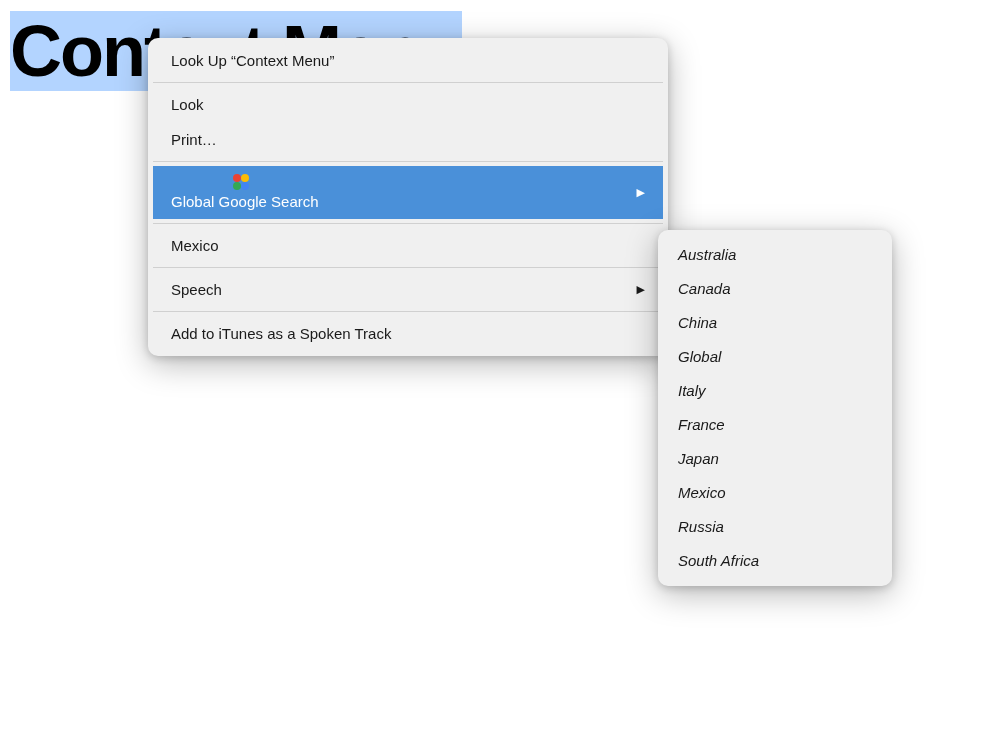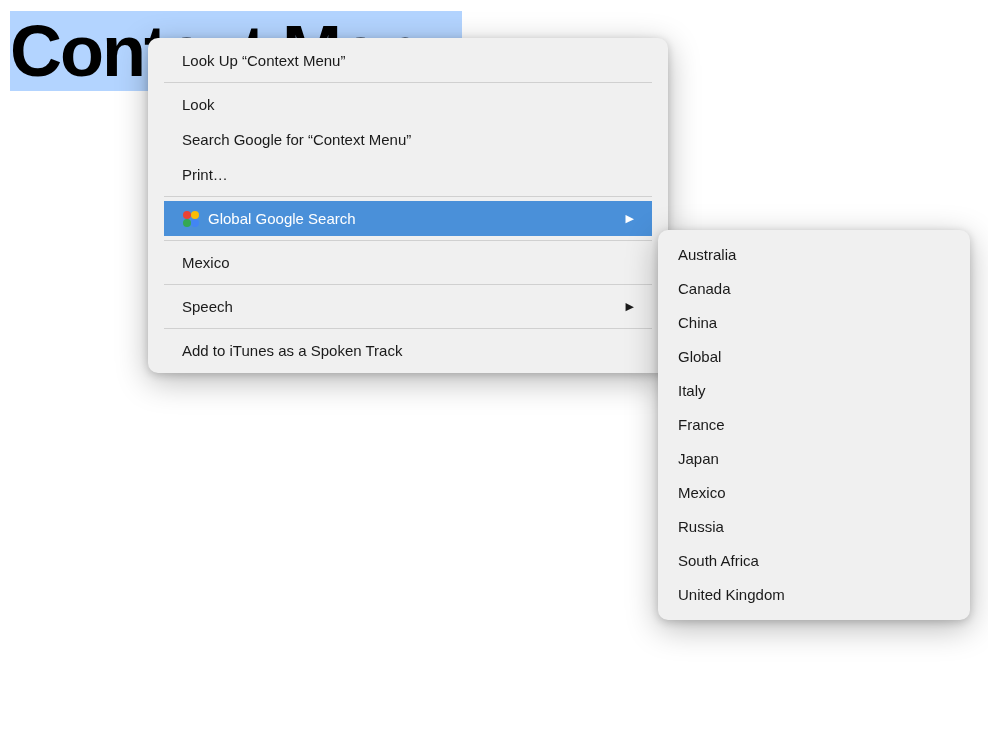--- a/index.html
+++ b/index.html
@@ -32,21 +32,21 @@
 
     
     .context-menu {
       position: absolute;
       top: 38px;
       left: 148px;
       width: 520px;
       background: #f0f0f0;
       border-radius: 10px;
       box-shadow: 0 8px 32px rgba(0,0,0,0.28), 0 2px 8px rgba(0,0,0,0.18);
-      padding: 5px 16px;
+      padding: 5px 5px;
       z-index: 10;
     }
 
     .menu-item {
       padding: 7px 18px;
       font-size: 15px;
       color: #1a1a1a;
       cursor: default;
       white-space: nowrap;
       display: flex;
@@ -75,26 +75,27 @@
     
     .menu-item.highlighted .submenu-arrow {
       color: #fff;
     }
 
     
     .submenu {
       position: absolute;
       top: 230px;
       left: 658px;
-      width: 312px;
+      width: 234px;
       background: #f0f0f0;
       border-radius: 10px;
       box-shadow: 0 8px 32px rgba(0,0,0,0.28), 0 2px 8px rgba(0,0,0,0.18);
       padding: 8px 0;
       z-index: 20;
+      font-style: italic;
     }
 
     .submenu-item {
       padding: 5px 20px;
       font-size: 15px;
       color: #1a1a1a;
       cursor: default;
       line-height: 1.6;
     }
 
@@ -123,30 +124,27 @@
   <div class="menu-item">
     <span>Look Up “Context Menu”</span>
   </div>
 
   <div class="menu-separator"></div>
 
   <div class="menu-item">
     <span>Look</span>
   </div>
   <div class="menu-item">
-    <span>Search Google for “Context Menu”</span>
-  </div>
-  <div class="menu-item">
     <span>Print…</span>
   </div>
 
   <div class="menu-separator"></div>
 
   <div class="menu-item highlighted">
-    <span style="display:flex;align-items:center;">
+    <span style="display:flex;align-items:center;flex-direction:column;">
       <span class="gg-icon">
 
         <svg viewBox="0 0 18 18" xmlns="http://www.w3.org/2000/svg">
           <circle cx="5" cy="5" r="4" fill="#EA4335"></circle>
           <circle cx="13" cy="5" r="4" fill="#FBBC05"></circle>
           <circle cx="5" cy="13" r="4" fill="#34A853"></circle>
           <circle cx="13" cy="13" r="4" fill="#4285F4"></circle>
         </svg>
       </span>
       <span>Global Google Search</span>
@@ -179,14 +177,13 @@
 <div class="submenu-item">Australia</div>
     <div class="submenu-item">Canada</div>
     <div class="submenu-item">China</div>
     <div class="submenu-item">Global</div>
     <div class="submenu-item">Italy</div>
     <div class="submenu-item">France</div>
     <div class="submenu-item">Japan</div>
     <div class="submenu-item">Mexico</div>
     <div class="submenu-item">Russia</div>
     <div class="submenu-item">South Africa</div>
-    <div class="submenu-item">United Kingdom</div>
   </div>
 
 </body></html>

